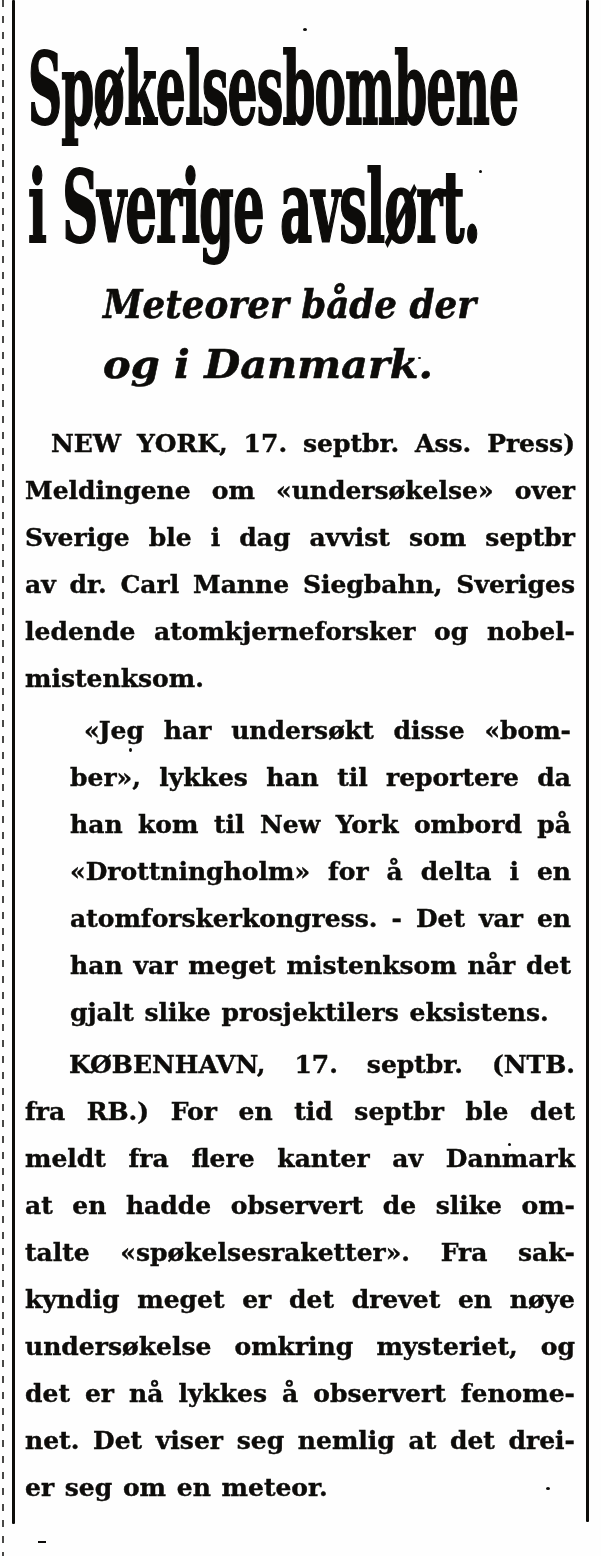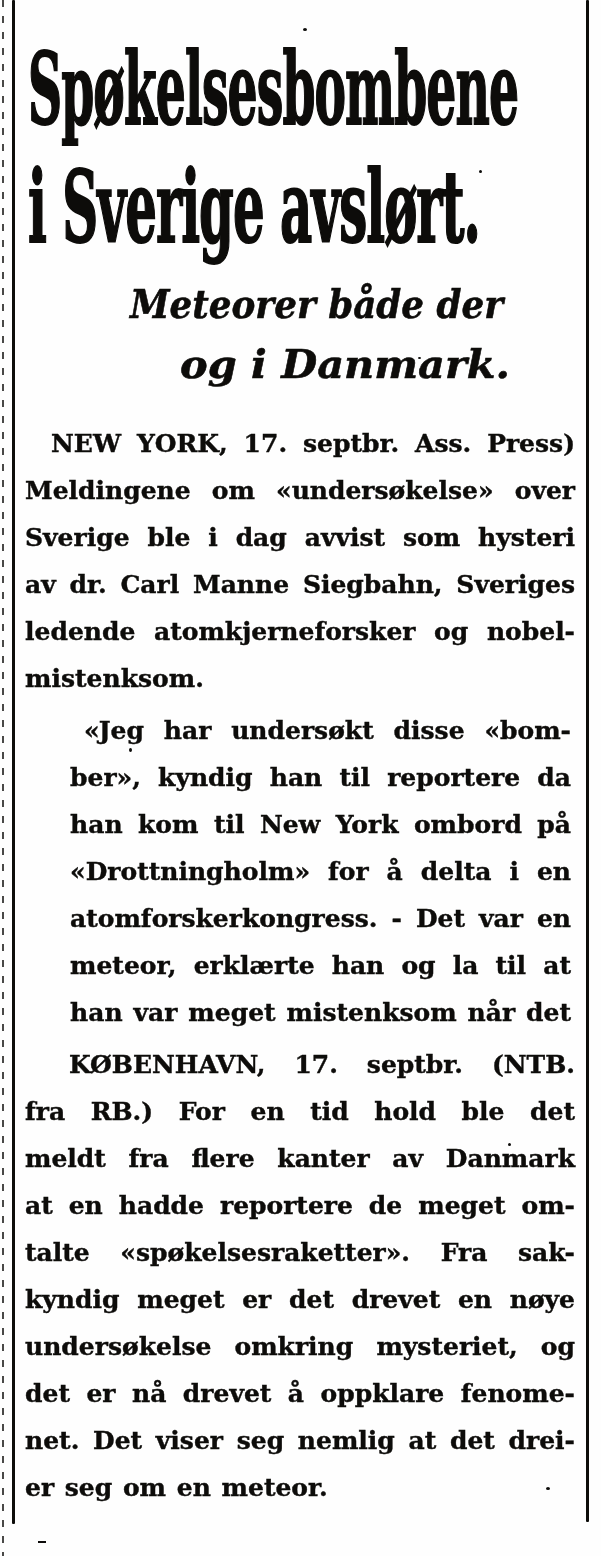--- a/index.html
+++ b/index.html
@@ -35,21 +35,21 @@
     font-weight:bold;
     font-size:100px;
     line-height:118px;
     letter-spacing:-2px;
     transform-origin:left center;
     -webkit-text-stroke:2px var(--ink);
   }
   .headline .row{height:118px;}
 
   
-  .subhead{margin:8px 0 16px 78px;text-align:center;}
+  .subhead{margin:8px 0 16px 78px;}
   .subhead-line{
     display:inline-block;
     white-space:nowrap;
     font-style:italic;
     font-weight:bold;
     font-size:40px;
     line-height:60px;
     transform-origin:left center;
     -webkit-text-stroke:0.6px var(--ink);
   }
@@ -88,43 +88,43 @@
         <div class="row"><span class="headline-line" style="transform: scaleX(0.4981);">i Sverige avslørt.</span></div>
       </h1>
     <h2 class="subhead">
         <div class="row"><span class="subhead-line" style="transform: scaleX(0.8932);">Meteorer både der</span></div>
         <div class="row"><span class="subhead-line" style="transform: scaleX(1.0366);">og i Danmark.</span></div>
       </h2>
     <div class="body">
         <div class="paragraph p0">
           <div class="body-line first">NEW YORK, 17. septbr. Ass. Press)</div>
           <div class="body-line">Meldingene om «undersøkelse» over</div>
-          <div class="body-line">Sverige ble i dag avvist som hysteri</div>
+          <div class="body-line">Sverige ble i dag avvist som septbr</div>
           <div class="body-line">av dr. Carl Manne Siegbahn, Sveriges</div>
           <div class="body-line">ledende atomkjerneforsker og nobel-</div>
           <div class="body-line last">mistenksom.</div>
         </div>
         <div class="paragraph p1 quote">
           <div class="body-line first">«Jeg har undersøkt disse «bom-</div>
-          <div class="body-line">ber», kyndig han til reportere da</div>
+          <div class="body-line">ber», lykkes han til reportere da</div>
           <div class="body-line">han kom til New York ombord på</div>
           <div class="body-line">«Drottningholm» for å delta i en</div>
           <div class="body-line">atomforskerkongress. - Det var en</div>
-          <div class="body-line">meteor, erklærte han og la til at</div>
           <div class="body-line">han var meget mistenksom når det</div>
+          <div class="body-line last">gjalt slike prosjektilers eksistens.</div>
         </div>
         <div class="paragraph p2">
           <div class="body-line first">KØBENHAVN, 17. septbr. (NTB.</div>
-          <div class="body-line">fra RB.) For en tid hold ble det</div>
+          <div class="body-line">fra RB.) For en tid septbr ble det</div>
           <div class="body-line">meldt fra flere kanter av Danmark</div>
-          <div class="body-line">at en hadde reportere de meget om-</div>
+          <div class="body-line">at en hadde observert de slike om-</div>
           <div class="body-line">talte «spøkelsesraketter». Fra sak-</div>
           <div class="body-line">kyndig meget er det drevet en nøye</div>
           <div class="body-line">undersøkelse omkring mysteriet, og</div>
-          <div class="body-line">det er nå drevet å oppklare fenome-</div>
+          <div class="body-line">det er nå lykkes å observert fenome-</div>
           <div class="body-line">net. Det viser seg nemlig at det drei-</div>
           <div class="body-line last">er seg om en meteor.</div>
         </div>
       </div>
   </div>
 
   <div class="speck" style="left:303px;top:28px;width:4px;height:3px;"></div>
   <div class="speck" style="left:479px;top:170px;width:3px;height:3px;"></div>
   <div class="speck" style="left:418px;top:357px;width:3px;height:2px;"></div>
   <div class="speck" style="left:129px;top:748px;width:3px;height:4px;"></div>

